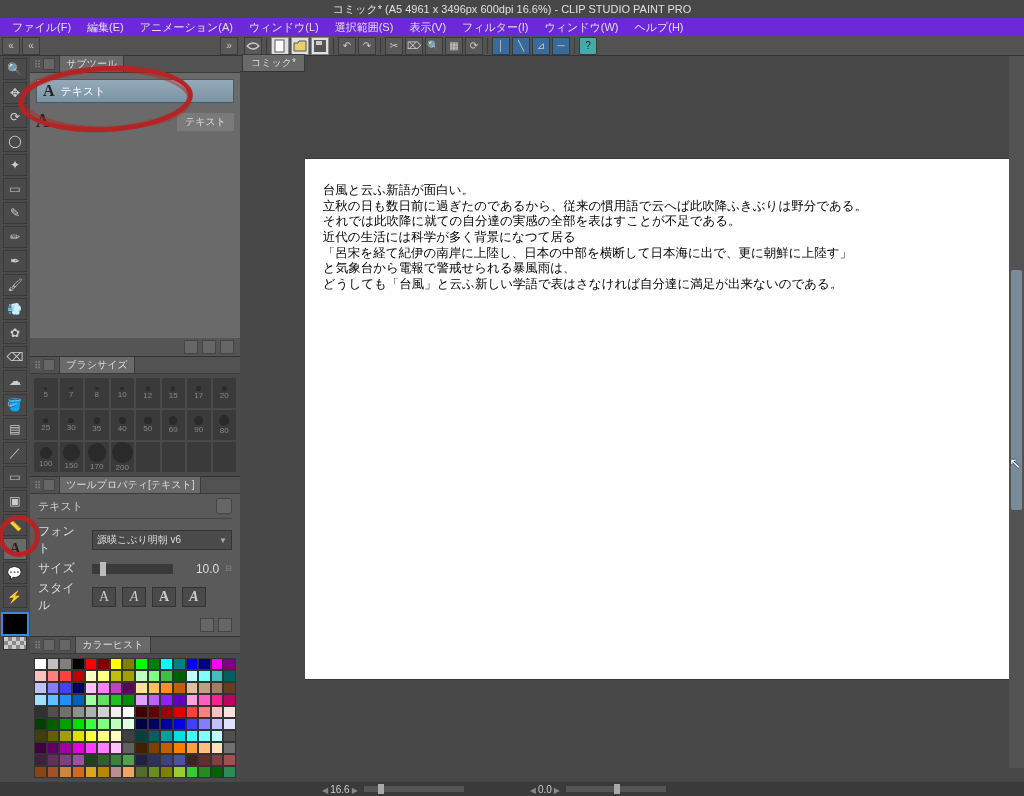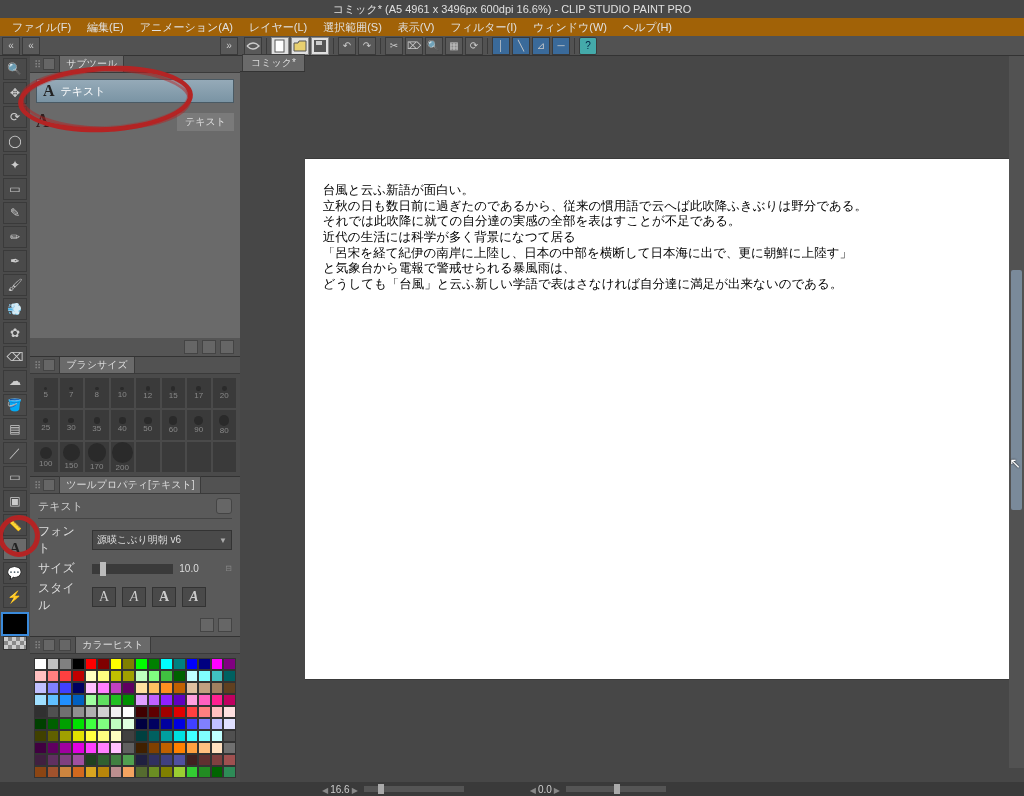--- a/index.html
+++ b/index.html
@@ -2,21 +2,21 @@
 <html><head>
 <meta charset="utf-8">
 <style>
 * { margin: 0; padding: 0; box-sizing: border-box; font-family: "MS Gothic", "Meiryo", sans-serif; user-select: none; }
 body { width: 1024px; height: 796px; background: #474747; overflow: hidden; font-size: 11px; color: #d0d0d0; position: relative; }
 
 
 .titlebar { height: 18px; background: #474747; display: flex; align-items: center; justify-content: center; color: #e0e0e0; font-size: 11px; }
 
 
-.menubar { height: 18px; background: #a16207; display: flex; align-items: center; padding: 0 4px; gap: 0; }
+.menubar { height: 18px; background: #6d28d9; display: flex; align-items: center; padding: 0 4px; gap: 0; }
 .menubar .menu-item { padding: 2px 8px; color: #e0e0e0; cursor: pointer; font-size: 11px; }
 
 
 .header-row { height: 20px; background: #525252; border-bottom: 1px solid #333; display:flex; }
 .header-row .hleft { width: 240px; display:flex; align-items:center; padding:0 2px; gap:2px;}
 .header-row .hmain { flex:1; display:flex; align-items:center; padding:0 4px; gap:2px; }
 
 
 .tbico { width:18px; height:18px; background:#595959; border:1px solid #3a3a3a; display:flex; align-items:center; justify-content:center; font-size:10px; color:#ccc; }
 .tbico.light { background:#e0e0e0; color:#333; border-color:#888; }
@@ -55,21 +55,21 @@
 
 .toolprop-body { background:#5a5a5a; padding:4px 8px; border-bottom:1px solid #333; }
 .toolprop-body .label-row { display:flex; align-items:center; justify-content:space-between; margin-bottom:4px; }
 .eye-ico { width:16px; height:16px; border:1px solid #444; background:#666; border-radius:3px; }
 .prop-row { display:flex; align-items:center; margin:3px 0; gap:6px; }
 .prop-row .plabel { width:48px; font-size:12px; color:#ddd; }
 .fontfield { flex:1; background:#4a4a4a; border:1px solid #333; padding:2px 4px; font-size:10px; color:#ddd; display:flex; align-items:center; justify-content:space-between; }
 .fontfield .dd { color:#aaa; font-size:8px; }
 .sizetrack { flex:1; height:10px; background:#3a3a3a; position:relative; }
 .sizetrack .thumb { position:absolute; left:10%; top:-2px; width:6px; height:14px; background:#bbb; }
-.sizeval { width:40px; font-size:10px; color:#ddd; }
+.sizeval { width:40px; text-align:right; font-size:12px; color:#ddd; }
 .stylebtn { width:24px; height:20px; background:#4a4a4a; border:1px solid #333; display:flex; align-items:center; justify-content:center; font-family:serif; font-style:italic; font-size:14px; color:#ccc; }
 .toolprop-footer { display:flex; justify-content:flex-end; gap:4px; margin-top:4px; }
 .toolprop-footer .ico { width:14px; height:14px; background:#666; border:1px solid #444; }
 
 
 .colorhist-body { background:#4a4a4a; padding:4px; flex:1; }
 .swatch-grid { display:grid; grid-template-columns:repeat(16,1fr); gap:0; }
 .swatch { width:100%; height:12px; border:1px solid #333; }
 
 
@@ -104,21 +104,21 @@
 <body>
 
 <div class="titlebar">
   <span>コミック* (A5 4961 x 3496px 600dpi 16.6%)   - CLIP STUDIO PAINT PRO</span>
 </div>
 
 <div class="menubar">
   <div class="menu-item">ファイル(F)</div>
   <div class="menu-item">編集(E)</div>
   <div class="menu-item">アニメーション(A)</div>
-  <div class="menu-item">レイヤー(L)</div>
+  <div class="menu-item">ウィンドウ(L)</div>
   <div class="menu-item">選択範囲(S)</div>
   <div class="menu-item">表示(V)</div>
   <div class="menu-item">フィルター(I)</div>
   <div class="menu-item">ウィンドウ(W)</div>
   <div class="menu-item">ヘルプ(H)</div>
 </div>
 
 <div class="header-row">
   <div class="hleft">
     <div class="tbico">«</div>

